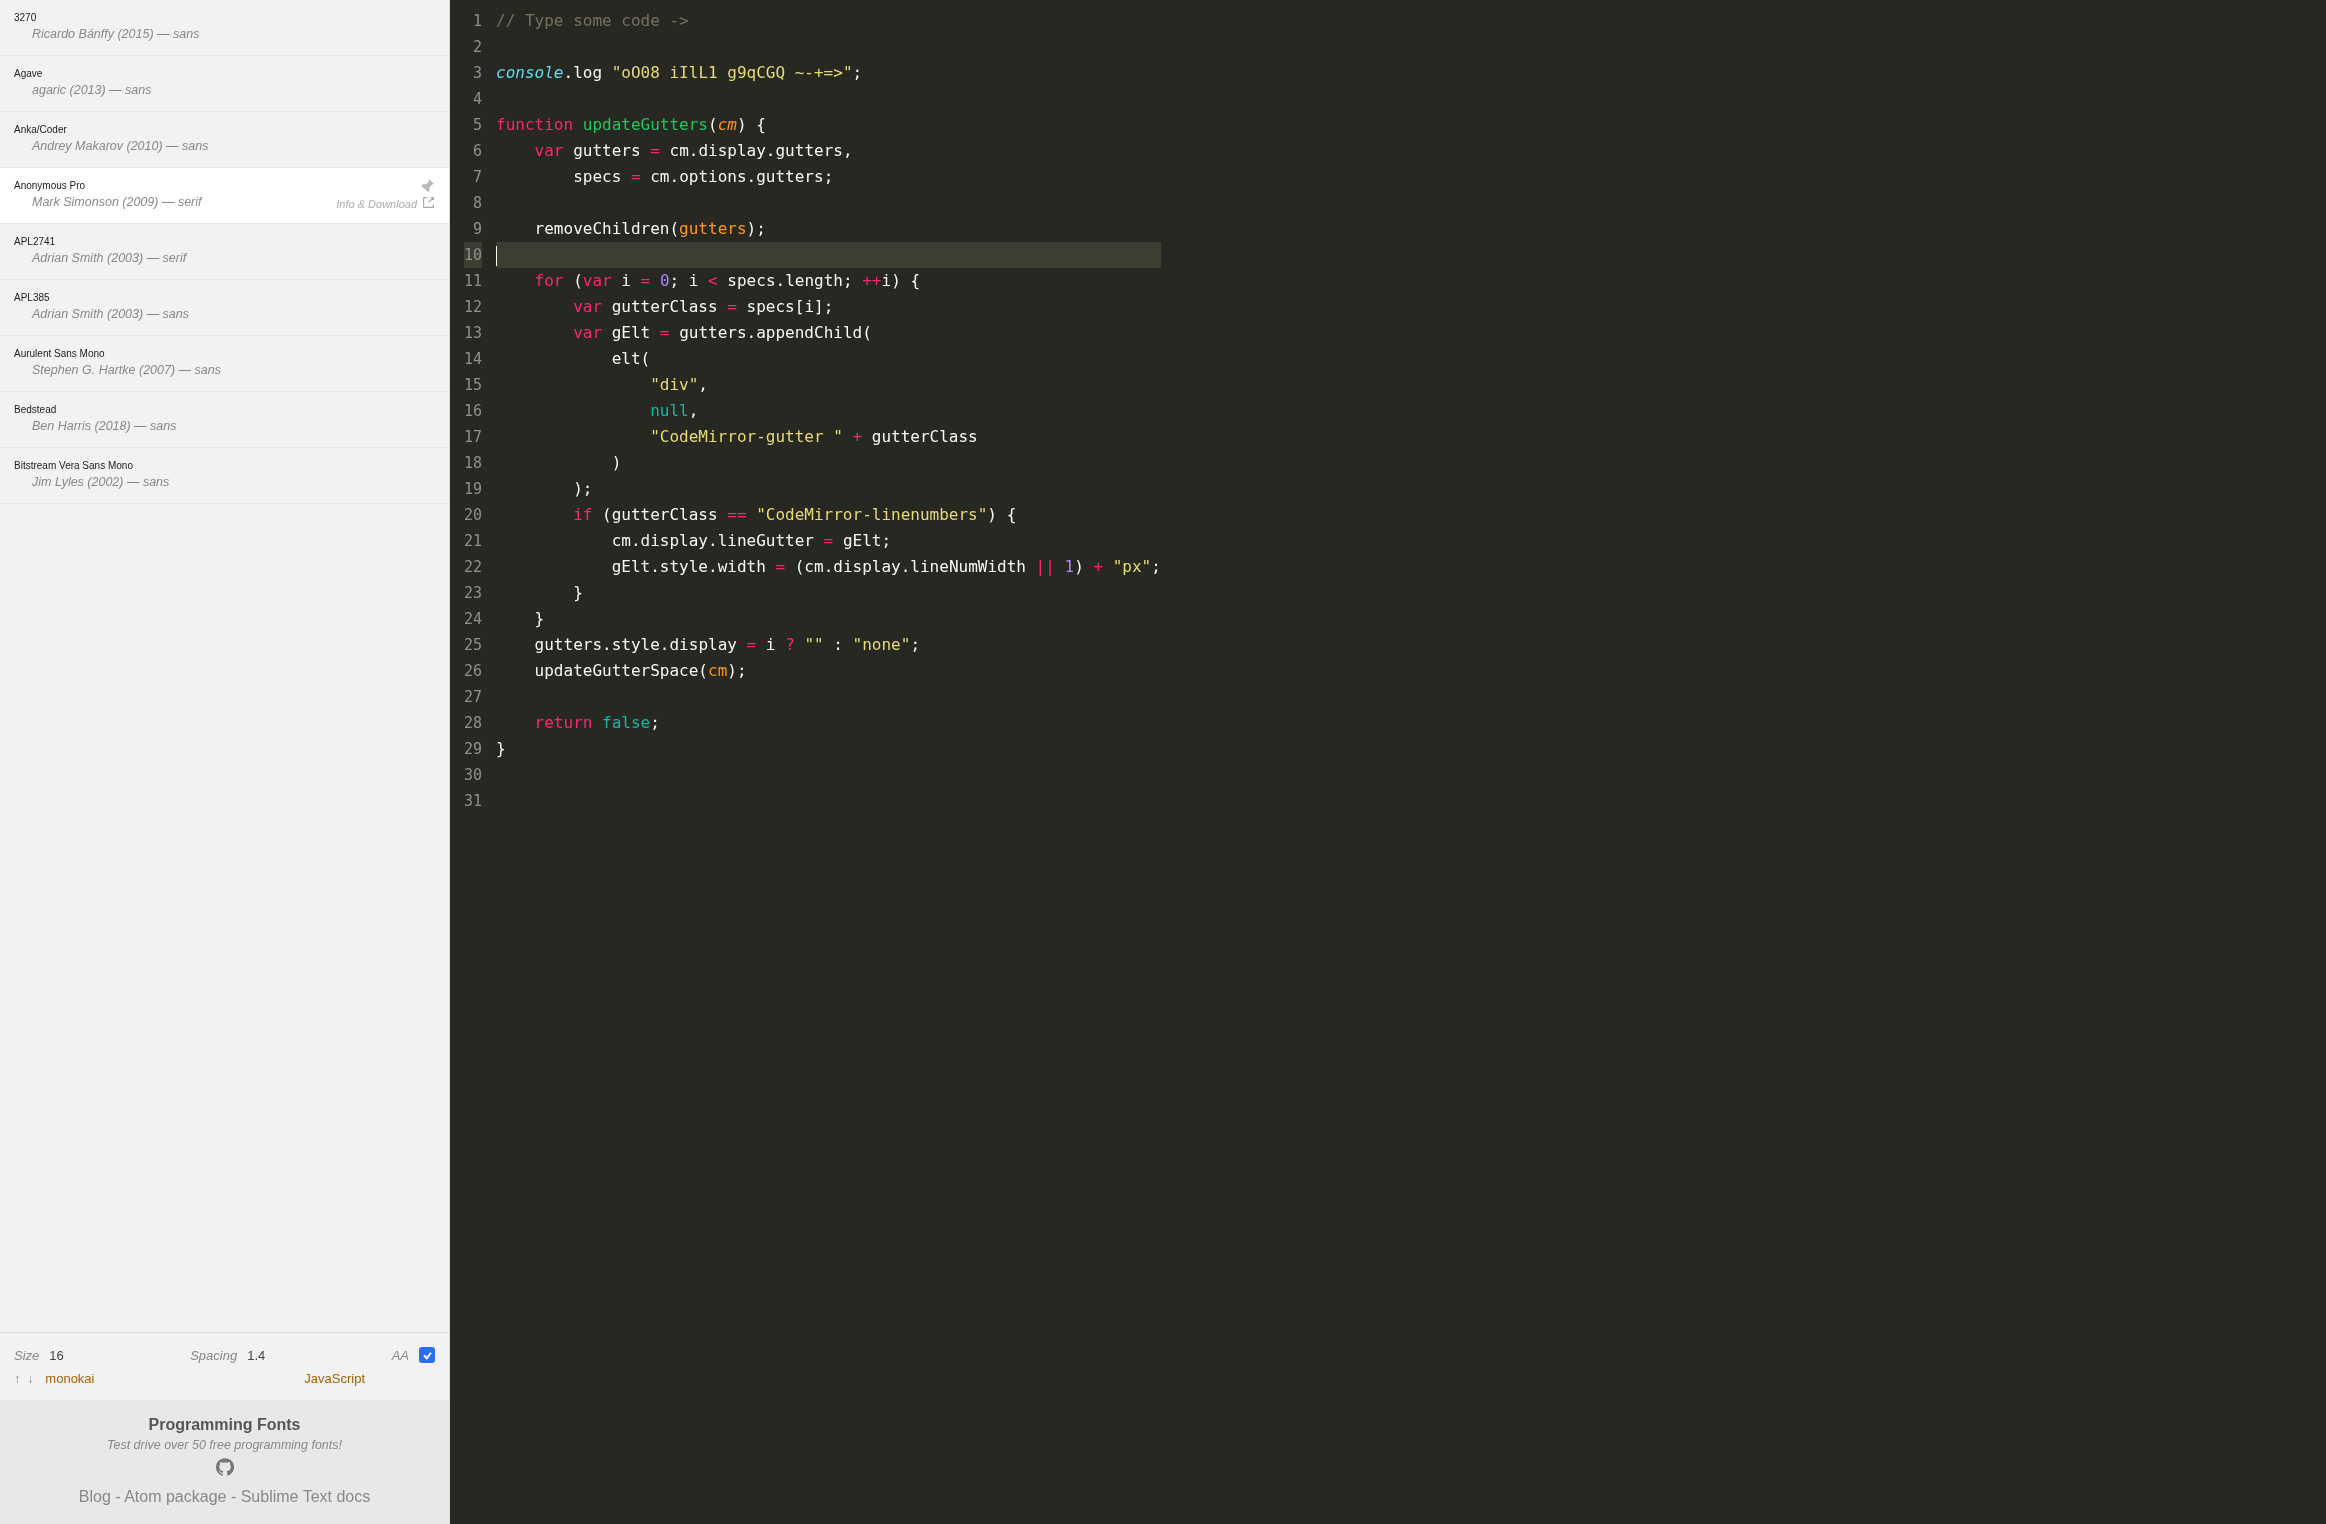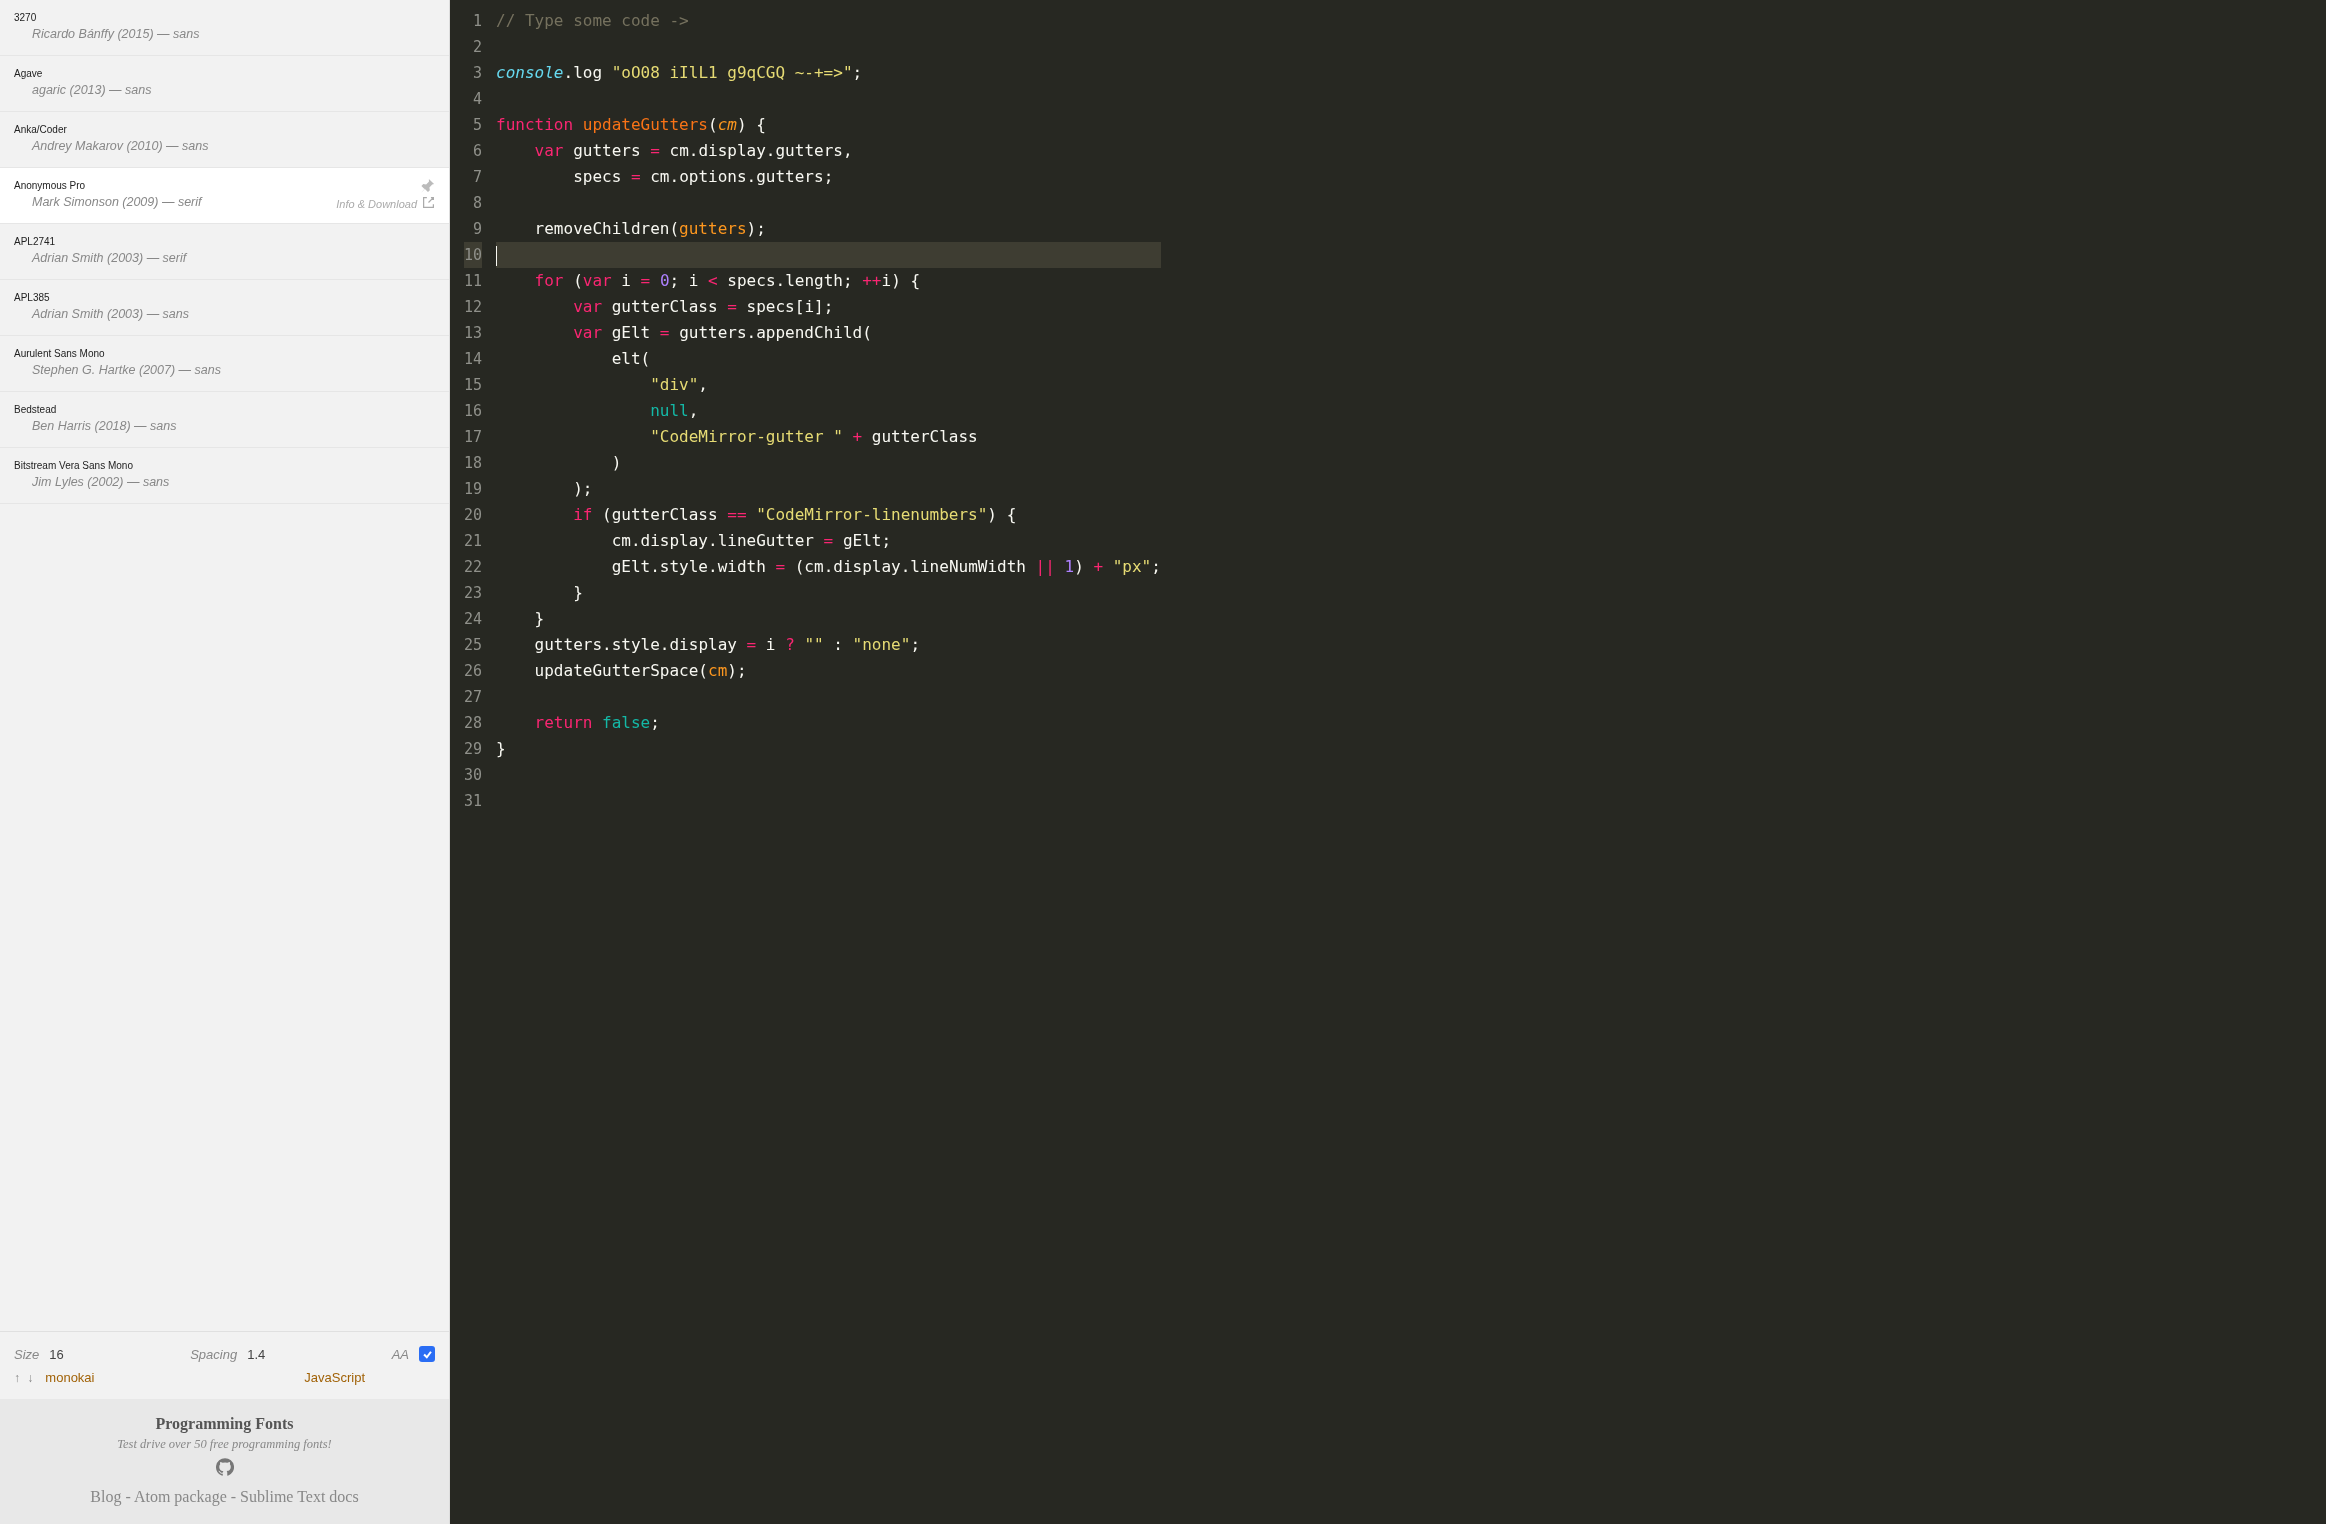--- a/index.html
+++ b/index.html
@@ -88,21 +88,20 @@
   align-items: center; justify-content: center;
 }
 .checkbox svg { width: 11px; height: 11px; stroke: #fff; stroke-width: 3; fill: none; }
 .arrows { color: #888; letter-spacing: 2px; font-size: 12px;}
 .themename, .langname { color: #a16207; }
 
 .footer {
   background: #e8e8e8;
   text-align: center;
   padding: 16px 10px 18px 10px;
-  font-family: Liberation Serif, serif;
 }
 .footer-title { font-weight: 600; color: #555; font-size: 16px; margin-bottom: 4px; }
 .footer-sub { font-style: italic; color: #888; font-size: 12.5px; margin-bottom: 6px; }
 .gh-icon svg { width: 18px; height: 18px; fill: #777; }
 .footer-links { font-size: 16px; color: #888; margin-top: 8px; }
 .footer-links span { color: #888; }
 
 
 .editor {
   flex: 1;
@@ -134,21 +133,21 @@
   background: #3e3d32; z-index: -1;
 }
 .cursor {
   display: inline-block; width: 1px; height: 20px;
   background: #f8f8f2; vertical-align: middle;
 }
 
 
 .tok-comment { color: #75715e; }
 .tok-keyword { color: #f92672; }
-.tok-def     { color: #f97316; }
+.tok-def     { color: #22c55e; }
 .tok-var     { color: #f8f8f2; }
 .tok-prop    { color: #f8f8f2; }
 .tok-num     { color: #ae81ff; }
 .tok-str     { color: #e6db74; }
 .tok-atom    { color: #14b8a6; }
 .tok-builtin { color: #66d9ef; font-style: italic; }
 .tok-varref  { color: #fd971f; }
 .tok-op      { color: #f92672; }
 .tok-punc    { color: #f8f8f2; }
 .tok-param   { color: #fd971f; font-style: italic; }

